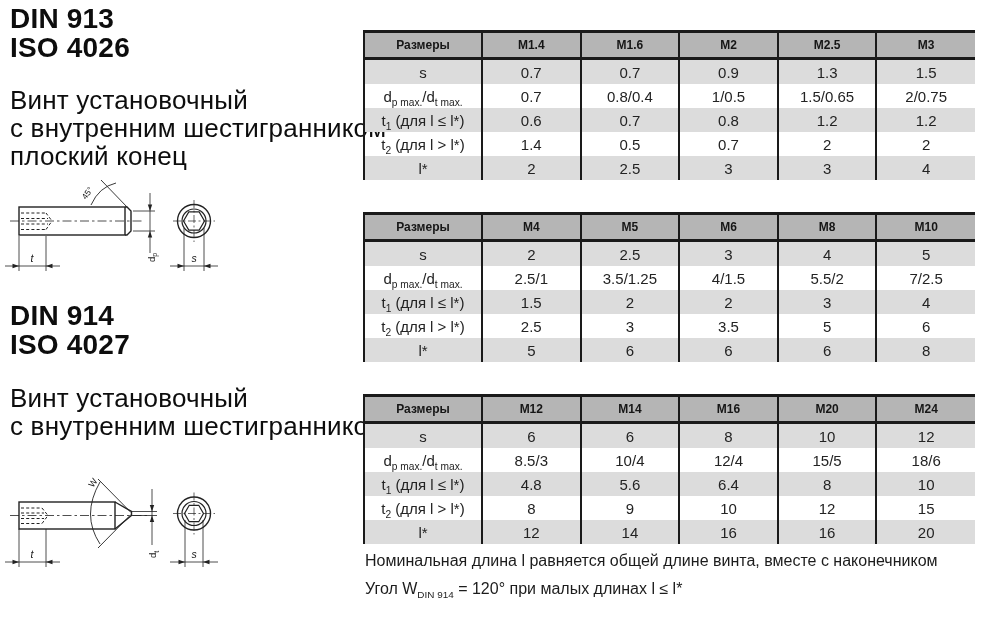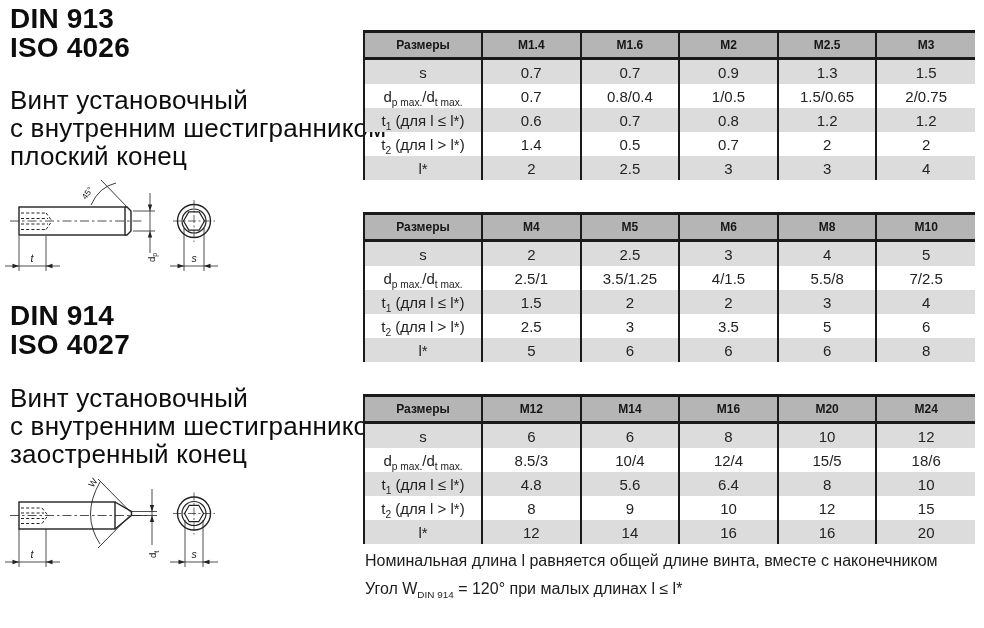--- a/index.html
+++ b/index.html
@@ -96,21 +96,20 @@
     <text x="192" y="84" font-size="10.5" font-style="italic" text-anchor="middle">s</text>
   </svg>
 
   <div class="std" style="top:301px">
     <div>DIN 914</div>
     <div>ISO 4027</div>
   </div>
   <div class="desc" style="top:384px">
     <div>Винт установочный</div>
     <div>с внутренним шестигранником</div>
-    <div>заостренный конец</div>
   </div>
 
   <svg class="drawing" style="left:2px;top:472px" width="230" height="122" viewBox="0 0 230 122">
     <g stroke="#222" fill="none" stroke-width="1.4">
       <rect x="17" y="30" width="96" height="27"></rect>
       <path d="M113,30 L129.5,39.5 V43.5 L113,57"></path>
     </g>
     <g stroke="#222" fill="none" stroke-width="1" stroke-dasharray="3,2.2">
       <path d="M19,36 H40 M19,41 H42 M19,46.5 H42 M19,51.5 H40 M40,36 L46,43.5 M40,51.5 L46,43.5"></path>
     </g>
@@ -217,21 +216,21 @@
           <td>2.5</td>
           <td>3</td>
           <td>4</td>
           <td>5</td>
         </tr>
         <tr>
           <th>d<sub>p max.</sub>/d<sub>t max.</sub></th>
           <td>2.5/1</td>
           <td>3.5/1.25</td>
           <td>4/1.5</td>
-          <td>5.5/8</td>
+          <td>5.5/2</td>
           <td>7/2.5</td>
         </tr>
         <tr>
           <th>t<sub>1</sub> (для l ≤ l*)</th>
           <td>1.5</td>
           <td>2</td>
           <td>2</td>
           <td>3</td>
           <td>4</td>
         </tr>

